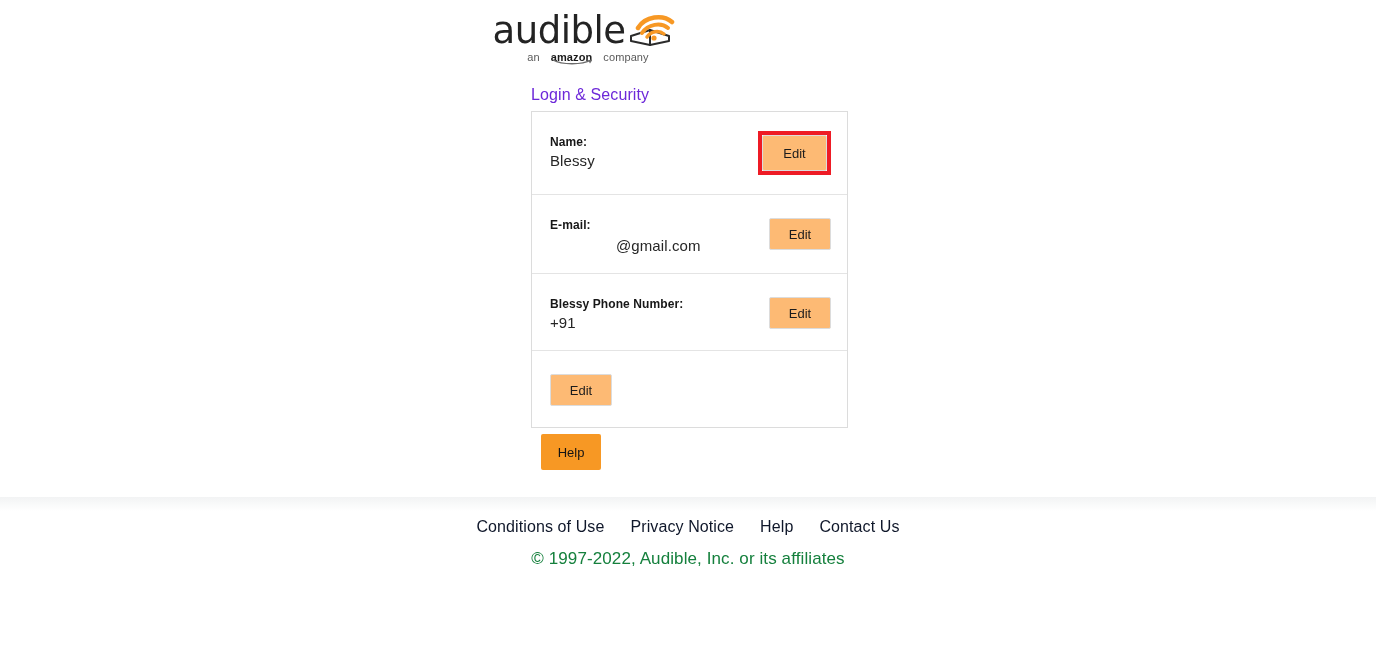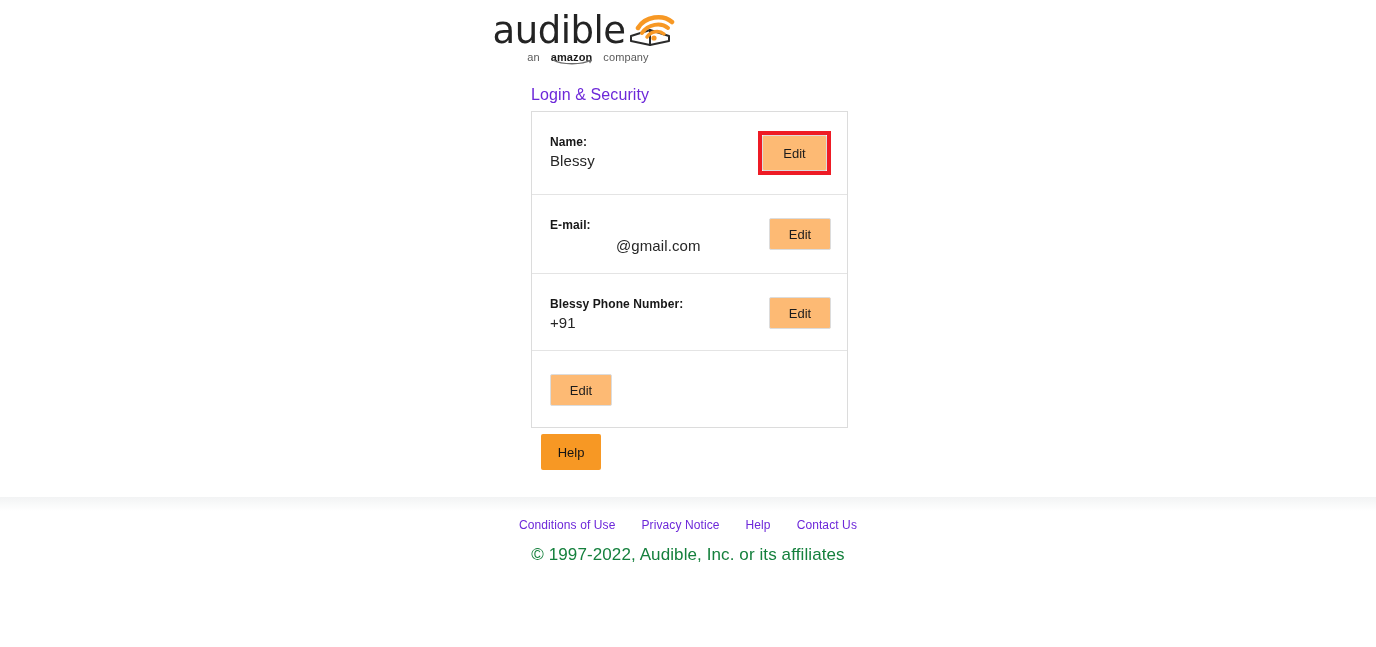--- a/index.html
+++ b/index.html
@@ -179,22 +179,22 @@
     display: flex;
     flex-direction: column;
     align-items: center;
   }
   .footer-links {
     display: flex;
     gap: 26px;
     align-items: center;
   }
   .footer-links a {
-    font-size: 12px;
-    color: #6d28d9;
+    font-size: 16px;
+    color: #0f172a;
     text-decoration: none;
     letter-spacing: 0.1px;
   }
   .footer-copy {
     margin-top: 13px;
     font-size: 17px;
     color: #15803d;
     letter-spacing: 0.1px;
   }
 </style>

